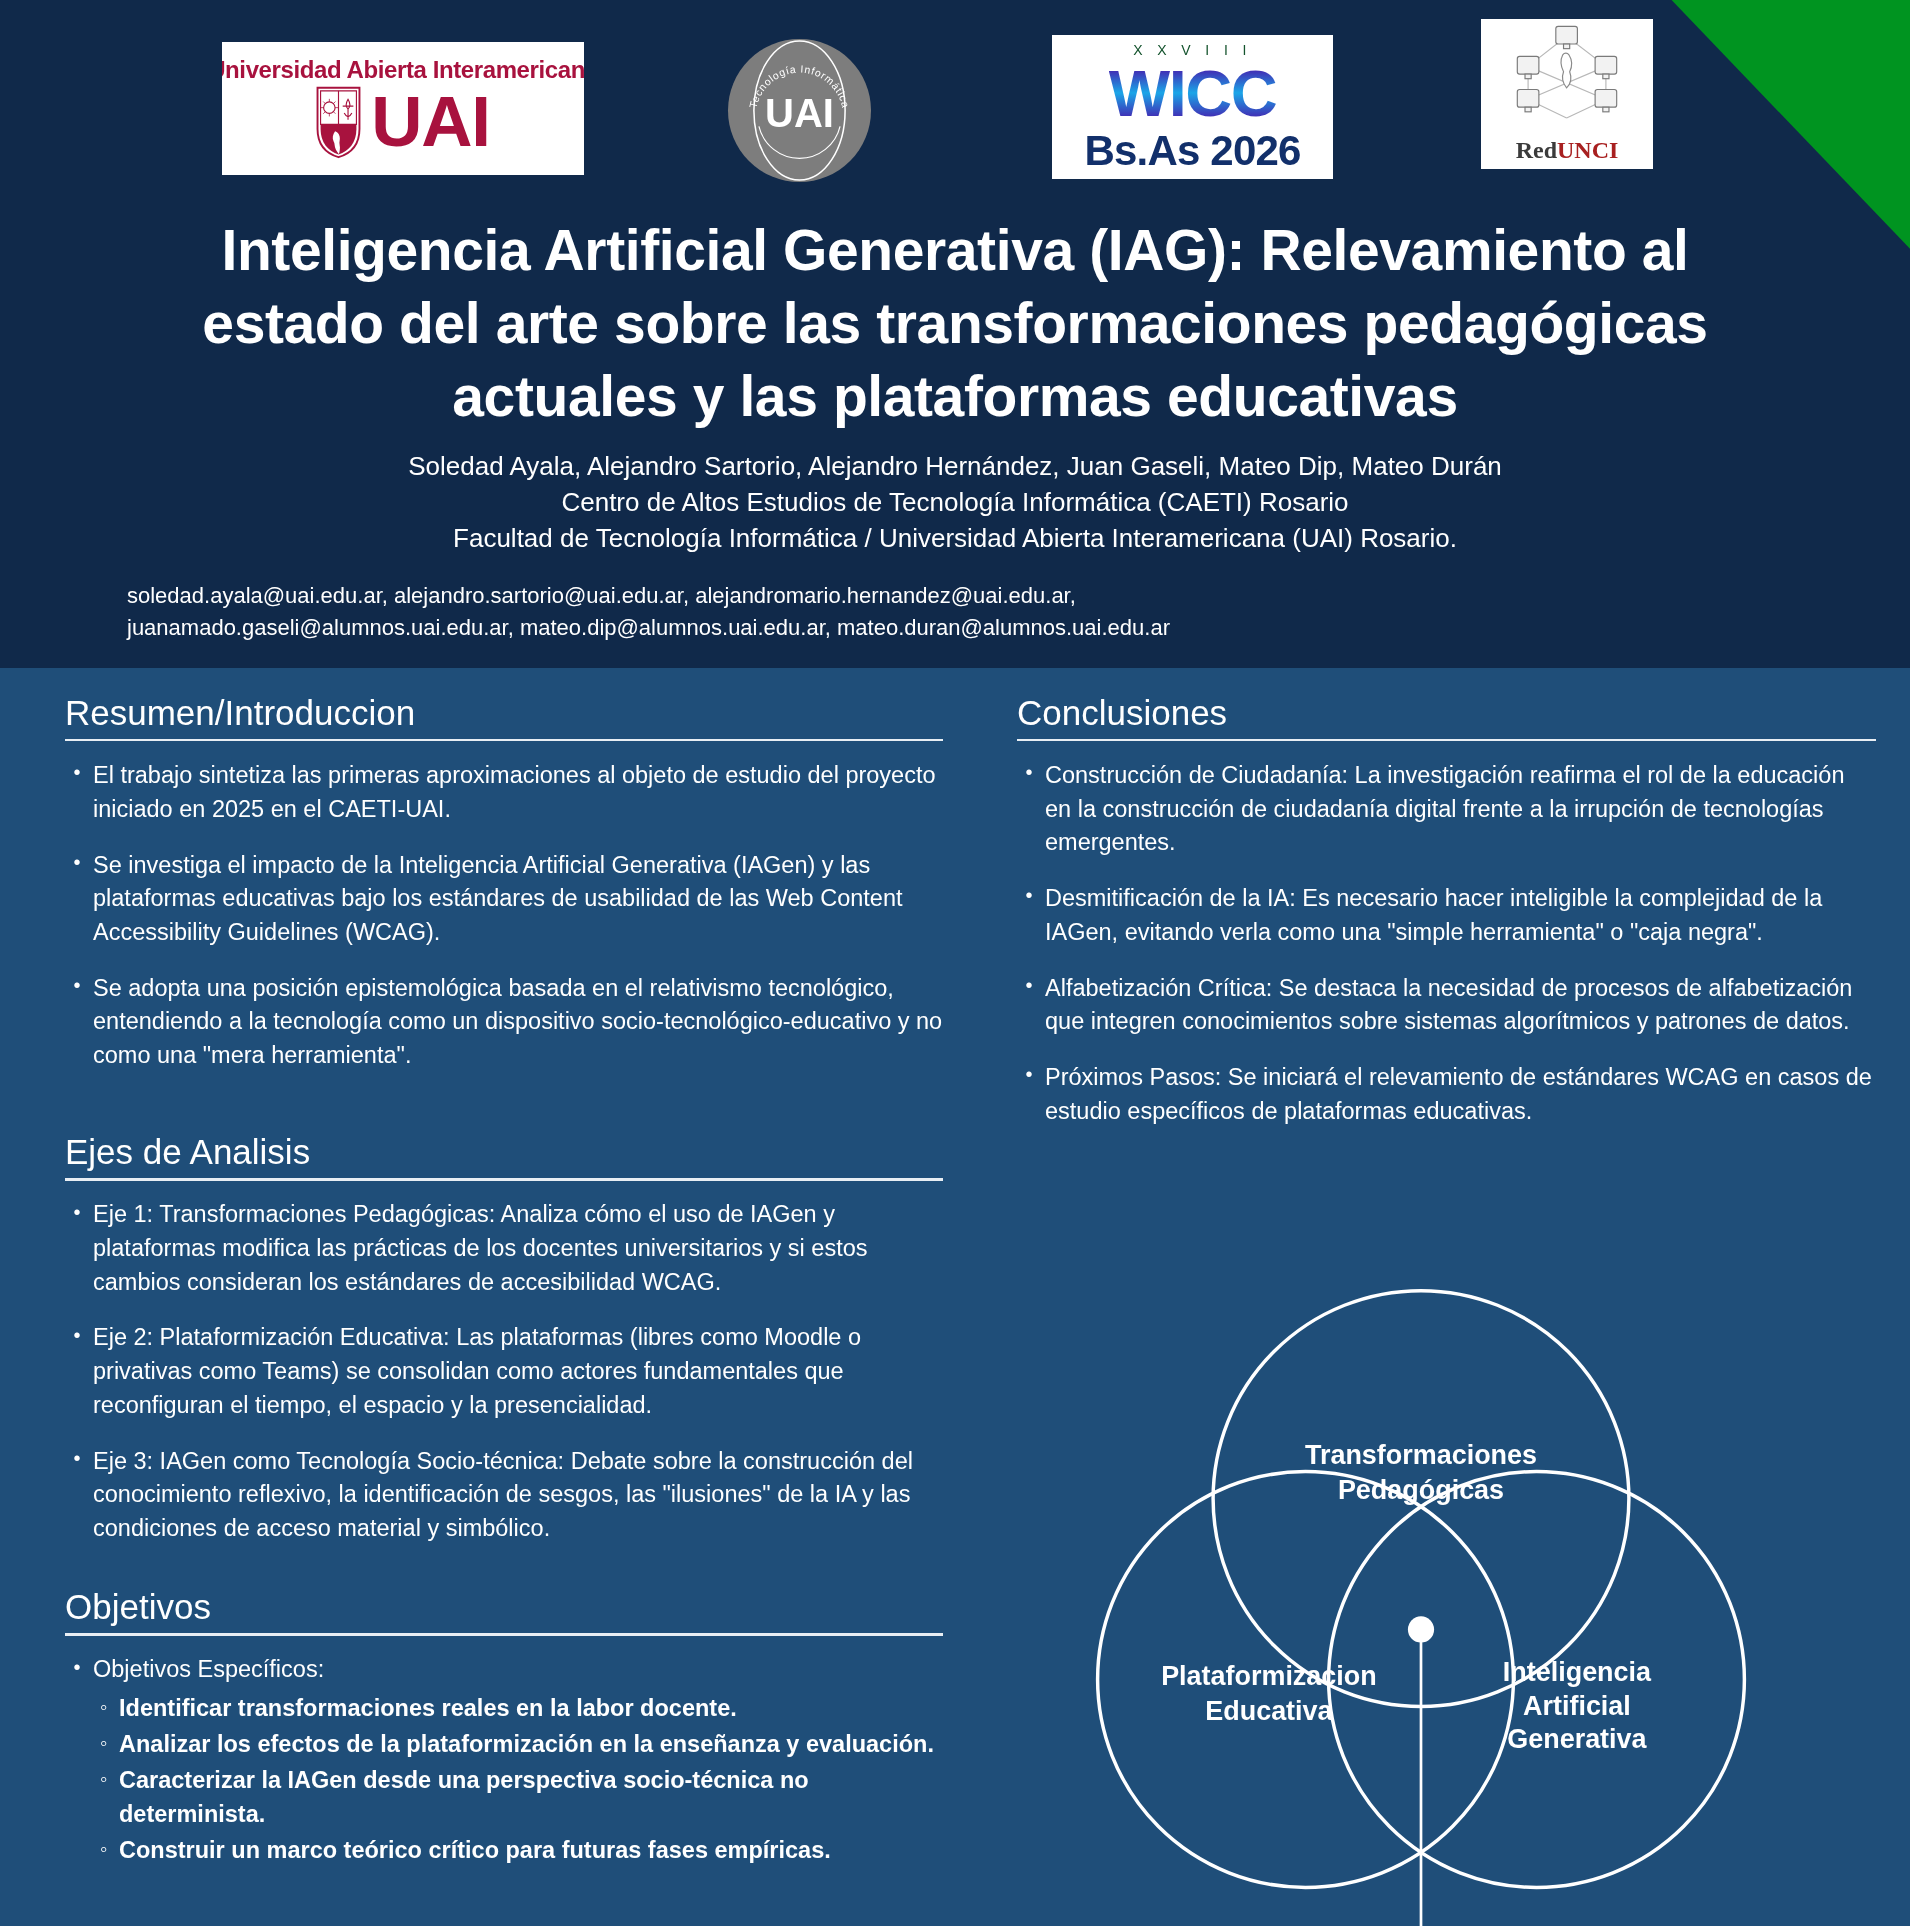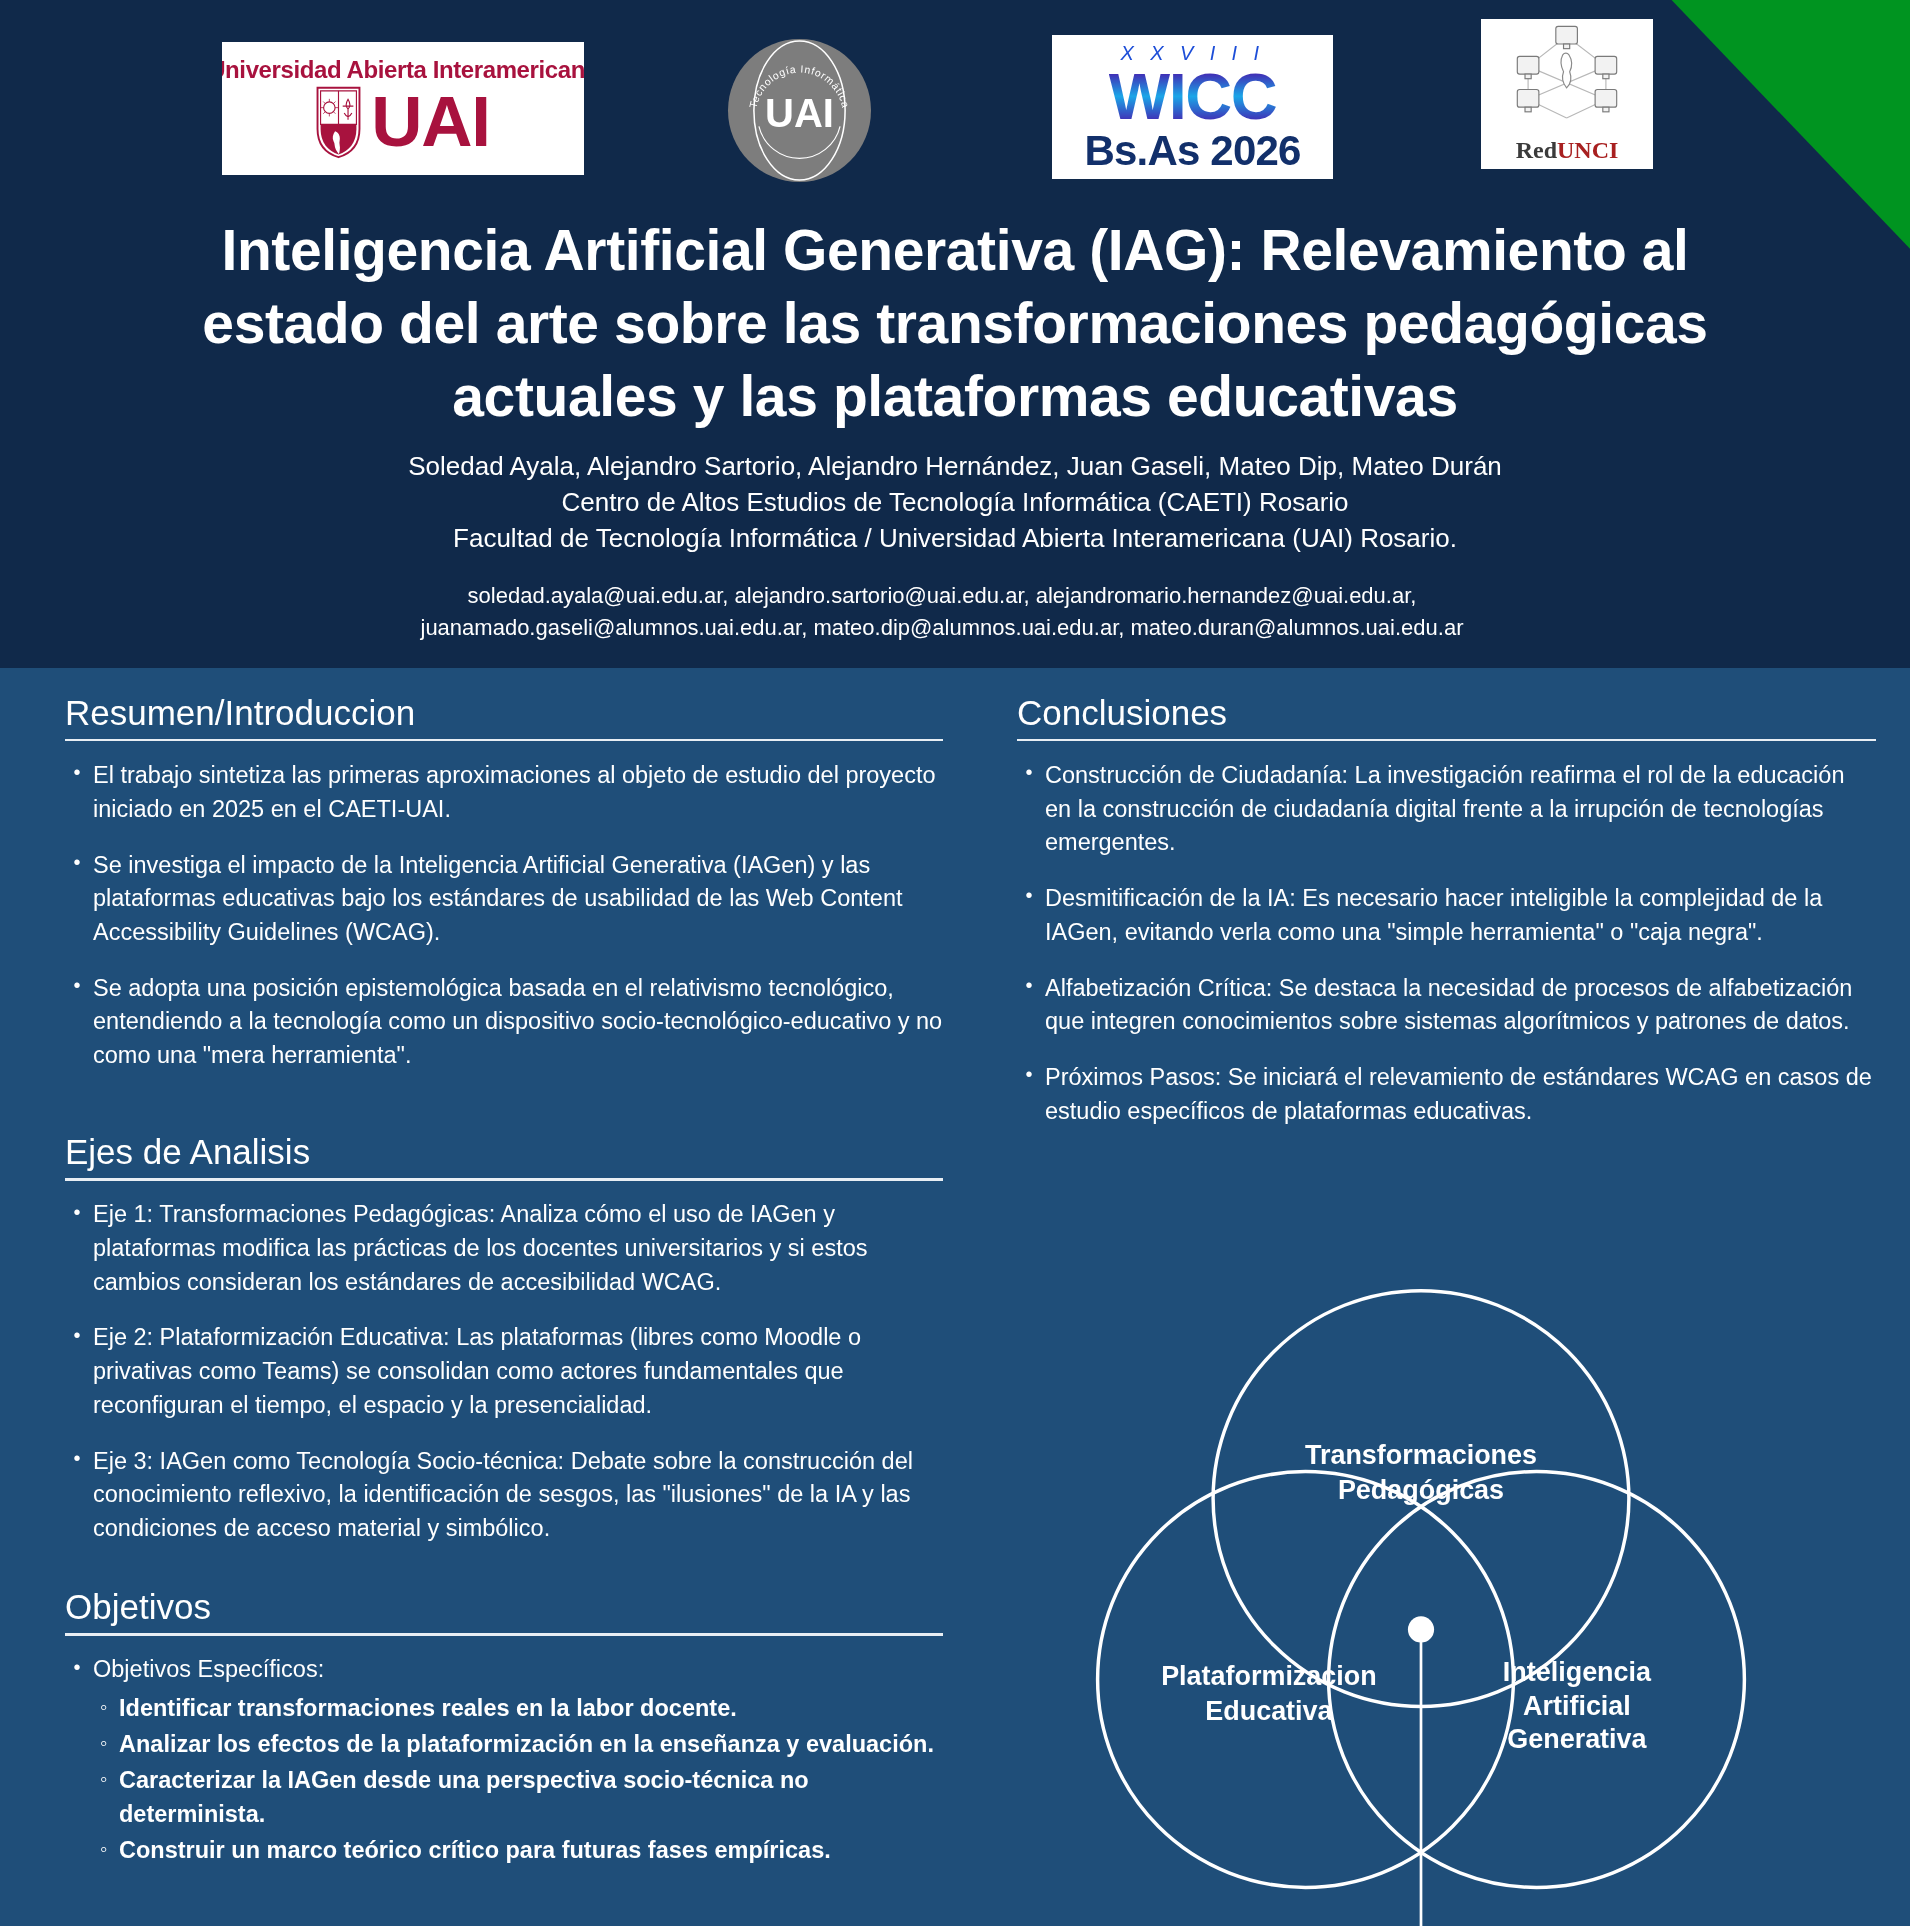--- a/index.html
+++ b/index.html
@@ -89,23 +89,22 @@
     font-size: 40px;
   }
   
   #logo-wicc {
     left: 1052px; top: 35px;
     width: 281px; height: 144px;
     padding: 7px 3.9px;
     justify-content: space-between;
   }
   #logo-wicc .wicc-xx {
-    color: #1d4ed8; font-size: 20px; letter-spacing: 5.4px;
+    color: #14532d; font-size: 14px; letter-spacing: 5.4px;
     font-weight: normal;
-    font-style: italic;
   }
   #logo-wicc .wicc-main {
     font-weight: bold; font-size: 65px; line-height: 0.9;
     background: linear-gradient(180deg,#4b10a8 0%,#1aa6e8 48%,#4b10a8 100%);
     -webkit-background-clip: text; background-clip: text; color: transparent;
     letter-spacing: -1.5px;
   }
   #logo-wicc .wicc-year {
     font-weight: bold; font-size: 42px; color: #12306b;
     letter-spacing: -0.8px; line-height: 1;
@@ -141,23 +140,22 @@
     position: absolute;
     left: 127px; top: 449px;
     width: 1656px;
     text-align: center;
     color: #ffffff;
     font-size: 26px;
     line-height: 1.38;
   }
   .emails {
     position: absolute;
-    left: 114px; top: 580px;
+    left: 127px; top: 580px;
     width: 1656px;
-    text-align: center;
     color: #ffffff;
     font-size: 22px;
     line-height: 1.45;
   }
 
   
   .col {
     position: absolute;
     top: 693px;
   }

